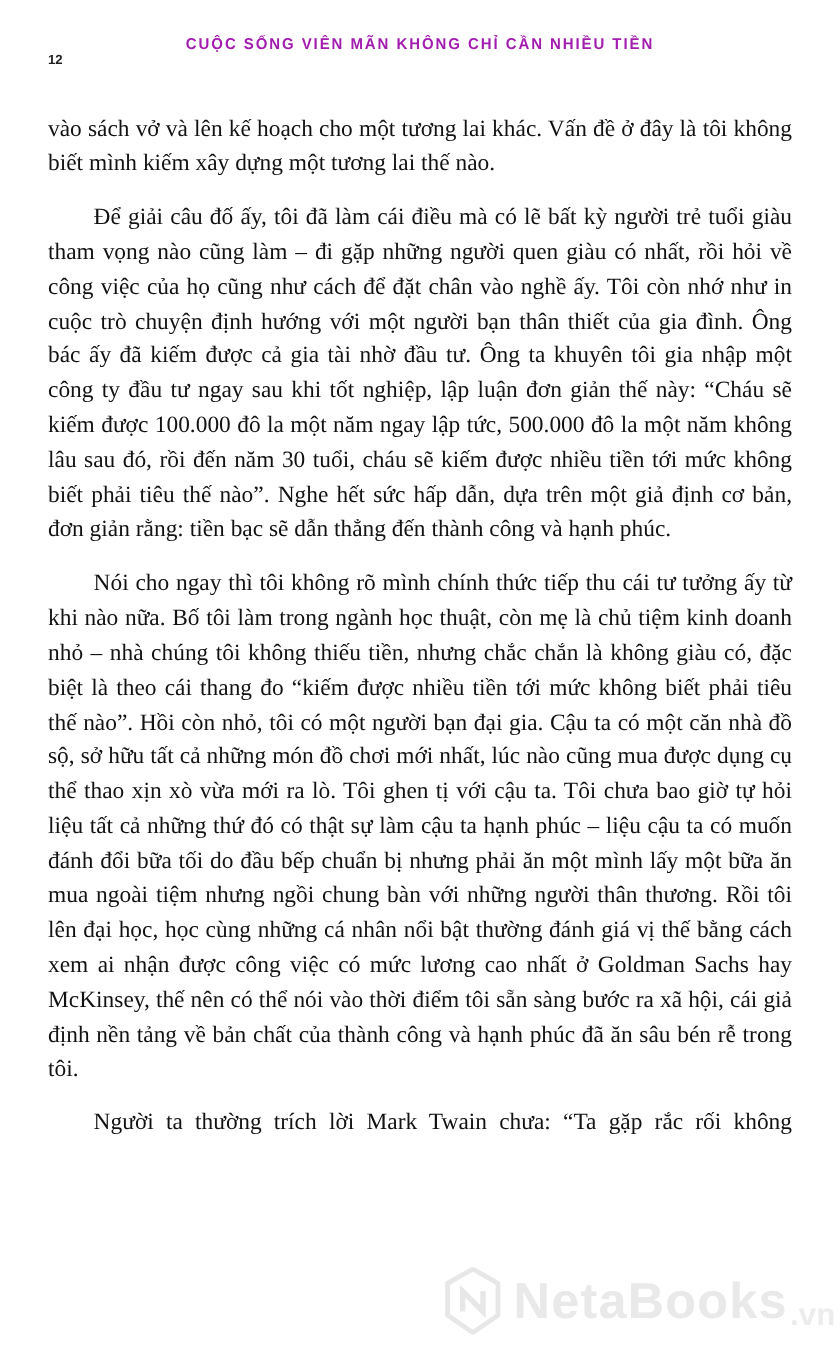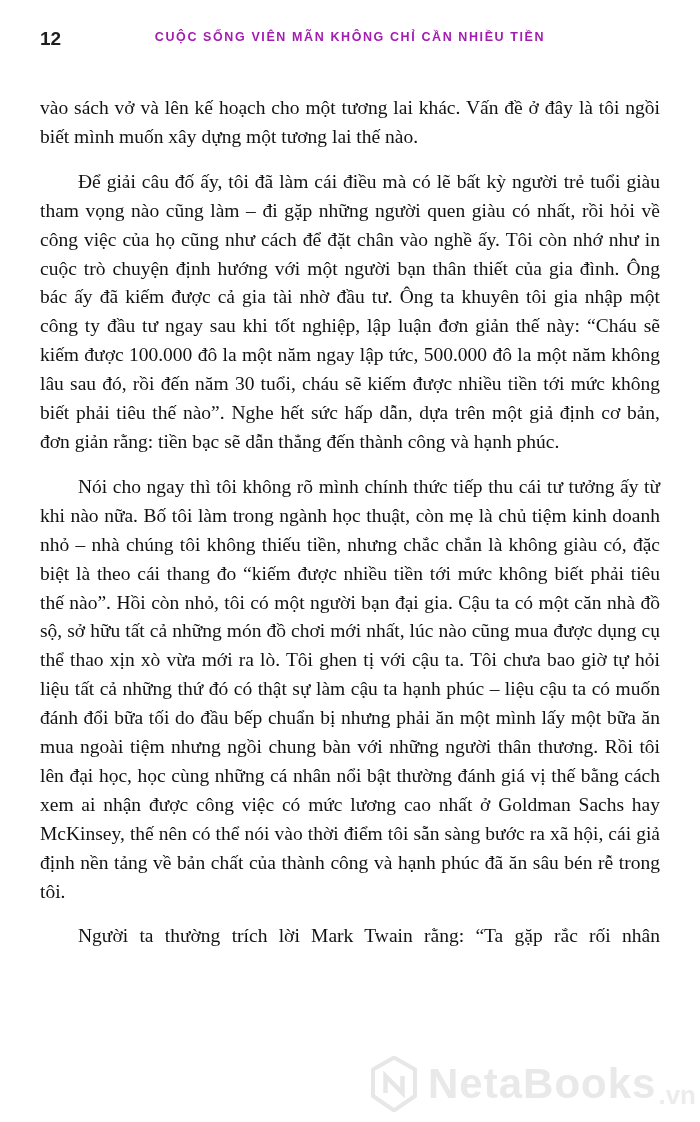--- a/index.html
+++ b/index.html
@@ -9,22 +9,22 @@
     font-family:"Liberation Serif","DejaVu Serif",serif;
     color:#141414;
     position:relative;
     overflow:hidden;
   }
   .page-header{
     position:absolute;top:28px;left:0;right:0;height:20px;
     font-family:"Liberation Sans","DejaVu Sans",sans-serif;
   }
   .page-number{
-    position:absolute;left:40px;top:0;
-    font-size:19px;font-weight:700;color:#1e1e1e;
+    position:absolute;left:40px;top:16px;
+    font-size:11px;font-weight:700;color:#1e1e1e;
     font-family:"Liberation Sans","DejaVu Sans",sans-serif;
   }
   .running-title{
     position:absolute;left:60px;right:60px;top:2px;
     text-align:center;
     font-size:12.5px;font-weight:700;
     letter-spacing:1.6px;
     color:#a21caf;
     transform:scaleY(1.05);
     white-space:nowrap;
@@ -73,24 +73,24 @@
 </style>
 </head>
 <body>
 
 <header class="page-header">
   <span class="page-number">12</span>
   <span class="running-title">CUỘC SỐNG VIÊN MÃN KHÔNG CHỈ CẦN NHIỀU TIỀN</span>
 </header>
 
 <main class="body-text">
-    <p class="para"><span>vào sách vở và lên kế hoạch cho một tương lai khác. Vấn đề ở đây là tôi ngồi biết mình muốn xây dựng một tương lai thế nào.</span></p>
+    <p class="para"><span>vào sách vở và lên kế hoạch cho một tương lai khác. Vấn đề ở đây là tôi không biết mình kiếm xây dựng một tương lai thế nào.</span></p>
     <p class="para indent"><span>Để giải câu đố ấy, tôi đã làm cái điều mà có lẽ bất kỳ người trẻ tuổi giàu tham vọng nào cũng làm – đi gặp những người quen giàu có nhất, rồi hỏi về công việc của họ cũng như cách để đặt chân vào nghề ấy. Tôi còn nhớ như in cuộc trò chuyện định hướng với một người bạn thân thiết của gia đình. Ông bác ấy đã kiếm được cả gia tài nhờ đầu tư. Ông ta khuyên tôi gia nhập một công ty đầu tư ngay sau khi tốt nghiệp, lập luận đơn giản thế này: “Cháu sẽ kiếm được 100.000 đô la một năm ngay lập tức, 500.000 đô la một năm không lâu sau đó, rồi đến năm 30 tuổi, cháu sẽ kiếm được nhiều tiền tới mức không biết phải tiêu thế nào”. Nghe hết sức hấp dẫn, dựa trên một giả định cơ bản, đơn giản rằng: tiền bạc sẽ dẫn thẳng đến thành công và hạnh phúc.</span></p>
     <p class="para indent"><span>Nói cho ngay thì tôi không rõ mình chính thức tiếp thu cái tư tưởng ấy từ khi nào nữa. Bố tôi làm trong ngành học thuật, còn mẹ là chủ tiệm kinh doanh nhỏ – nhà chúng tôi không thiếu tiền, nhưng chắc chắn là không giàu có, đặc biệt là theo cái thang đo “kiếm được nhiều tiền tới mức không biết phải tiêu thế nào”. Hồi còn nhỏ, tôi có một người bạn đại gia. Cậu ta có một căn nhà đồ sộ, sở hữu tất cả những món đồ chơi mới nhất, lúc nào cũng mua được dụng cụ thể thao xịn xò vừa mới ra lò. Tôi ghen tị với cậu ta. Tôi chưa bao giờ tự hỏi liệu tất cả những thứ đó có thật sự làm cậu ta hạnh phúc – liệu cậu ta có muốn đánh đổi bữa tối do đầu bếp chuẩn bị nhưng phải ăn </span><span class="italic">một mình</span><span> lấy một bữa ăn mua ngoài tiệm nhưng ngồi chung bàn </span><span class="italic">với những người thân thương</span><span>. Rồi tôi lên đại học, học cùng những cá nhân nổi bật thường đánh giá vị thế bằng cách xem ai nhận được công việc có mức lương cao nhất ở Goldman Sachs hay McKinsey, thế nên có thể nói vào thời điểm tôi sẵn sàng bước ra xã hội, cái giả định nền tảng về bản chất của thành công và hạnh phúc đã ăn sâu bén rễ trong tôi.</span></p>
-    <p class="para indent justify-last"><span>Người ta thường trích lời Mark Twain rằng: “Ta gặp rắc rối nhân</span></p>
+    <p class="para indent justify-last"><span>Người ta thường trích lời Mark Twain chưa: “Ta gặp rắc rối không</span></p>
   </main>
 
 <div class="watermark">
   <svg class="wm-logo" viewBox="0 0 100 112" fill="none" xmlns="http://www.w3.org/2000/svg">
     <path d="M50 3 L92 27 L92 80 L50 109 L8 80 L8 27 Z" stroke="#e7e7e7" stroke-width="8" stroke-linejoin="round" fill="none"></path>
     <path d="M33 74 L33 40 L67 74 L67 40" stroke="#e7e7e7" stroke-width="9" stroke-linejoin="miter" stroke-linecap="butt" fill="none"></path>
   </svg>
   <span class="wm-text">NetaBooks</span>
   <span class="wm-suffix">.vn</span>
 </div>

